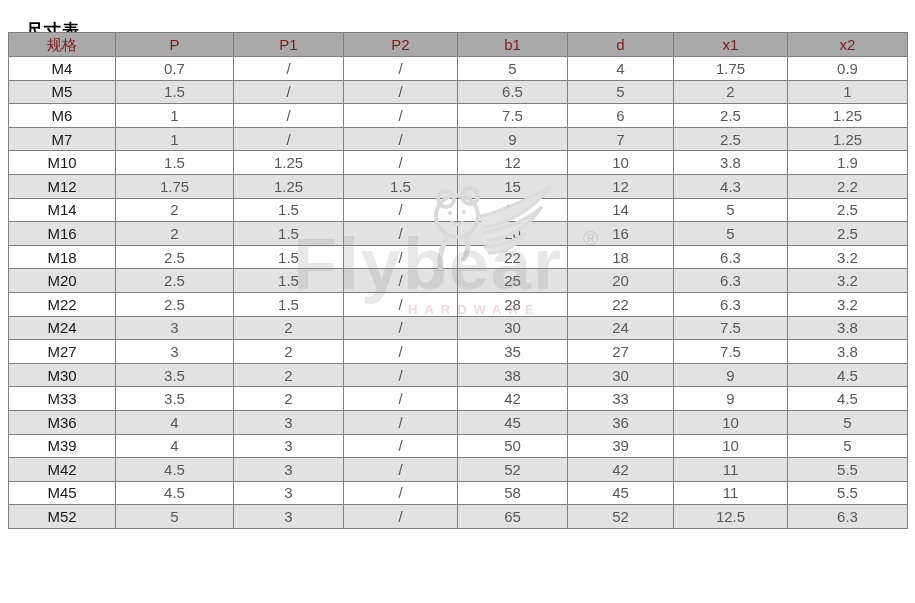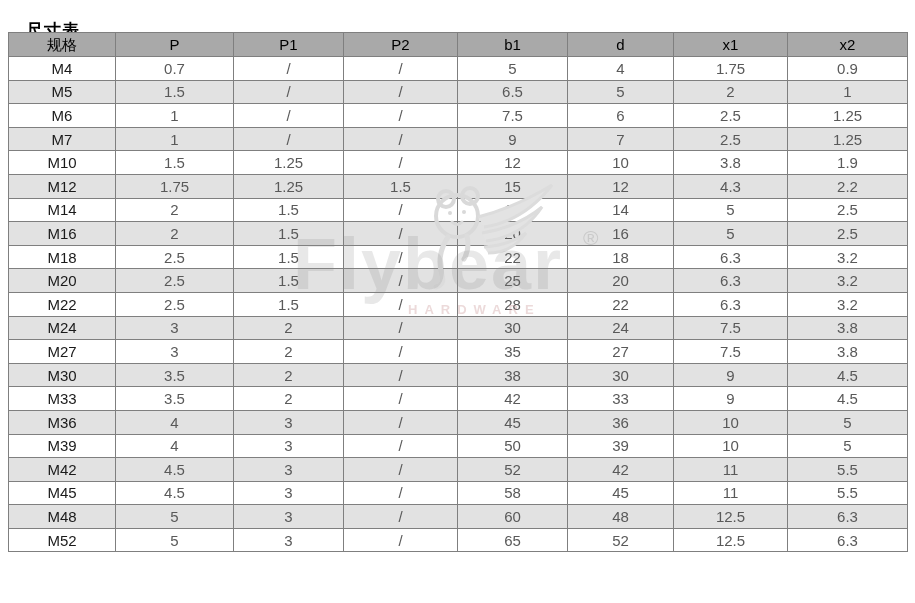--- a/index.html
+++ b/index.html
@@ -41,21 +41,21 @@
     vertical-align: middle;
     padding: 0;
     font-size: 15px;
     line-height: 1;
     overflow: hidden;
     white-space: nowrap;
   }
   .size-table th {
     height: 24px;
     background: #a9a9a9;
-    color: #000000;
+    color: #7f1d1d;
     font-weight: normal;
   }
   .size-table td {
     height: 23.6px;
     color: #595959;
     background: #ffffff;
   }
   .size-table td.spec {
     color: #1a1a1a;
   }
@@ -314,30 +314,20 @@
         <td class="spec">M45</td>
         <td class="val">4.5</td>
         <td class="val">3</td>
         <td class="val">/</td>
         <td class="val">58</td>
         <td class="val">45</td>
         <td class="val">11</td>
         <td class="val">5.5</td>
       </tr>
       <tr>
-        <td class="spec">M48</td>
-        <td class="val">5</td>
-        <td class="val">3</td>
-        <td class="val">/</td>
-        <td class="val">60</td>
-        <td class="val">48</td>
-        <td class="val">12.5</td>
-        <td class="val">6.3</td>
-      </tr>
-      <tr>
         <td class="spec">M52</td>
         <td class="val">5</td>
         <td class="val">3</td>
         <td class="val">/</td>
         <td class="val">65</td>
         <td class="val">52</td>
         <td class="val">12.5</td>
         <td class="val">6.3</td>
       </tr>
     </tbody>

